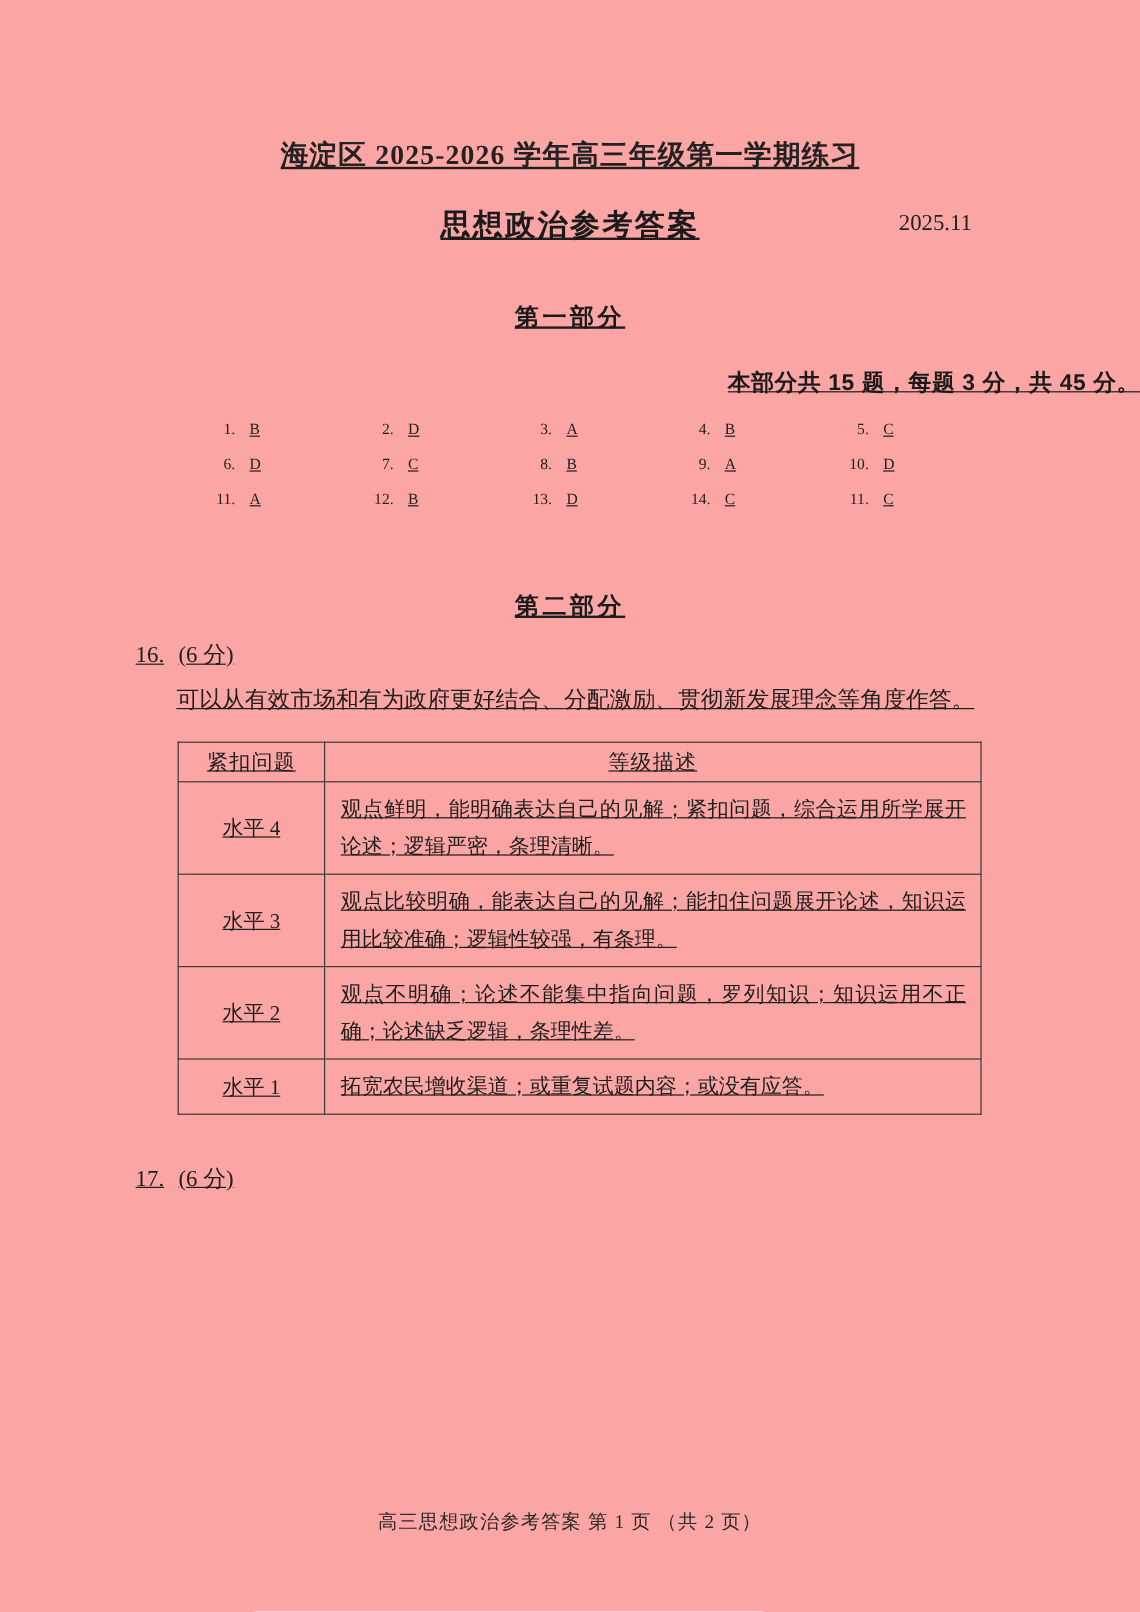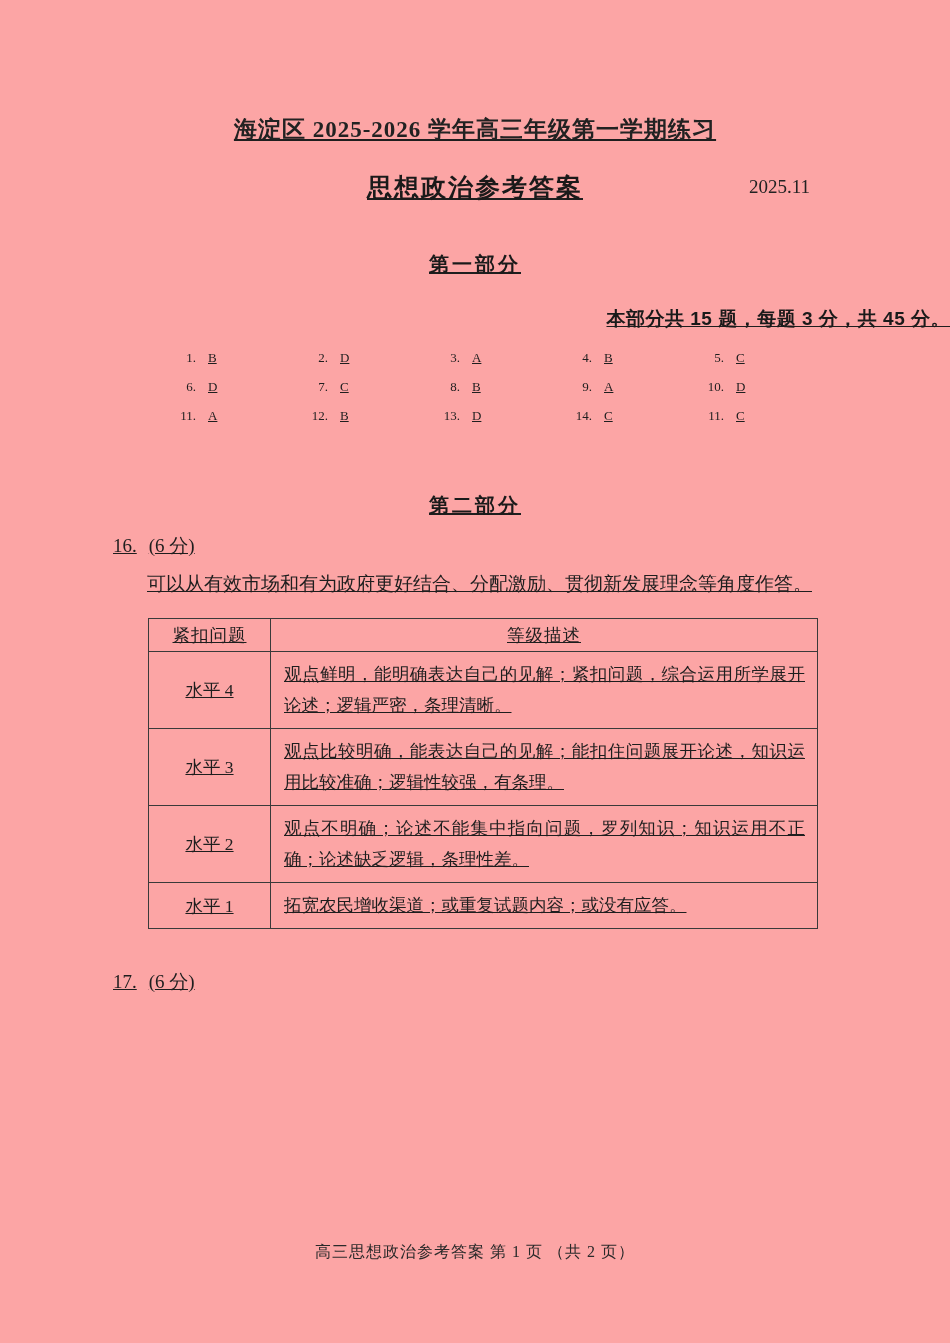--- a/index.html
+++ b/index.html
@@ -130,21 +130,21 @@
   }
   td.desc-cell {
     padding: 7px 12px 7px 13px;
     line-height: 31px;
     text-align: justify;
   }
 
   .page-footer {
     position: absolute;
     left: 0;
-    bottom: 80px;
+    bottom: 64px;
     width: 100%;
     text-align: center;
     font-size: 16px;
     letter-spacing: 1px;
     color: #2a2a2a;
   }
 </style>
 </head>
 <body>
 

